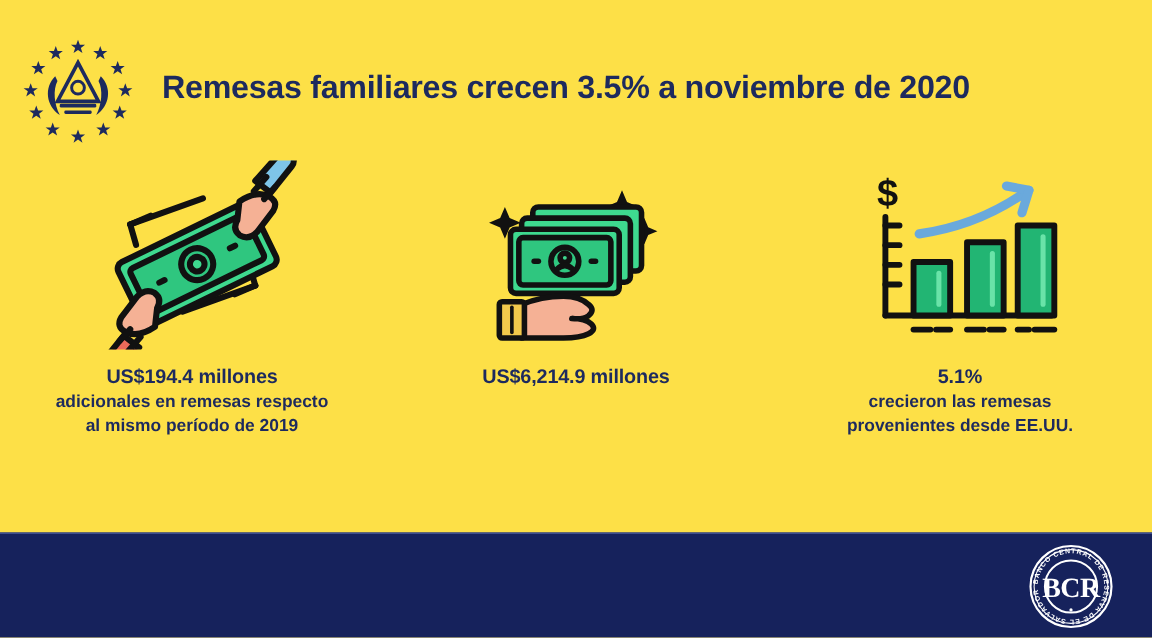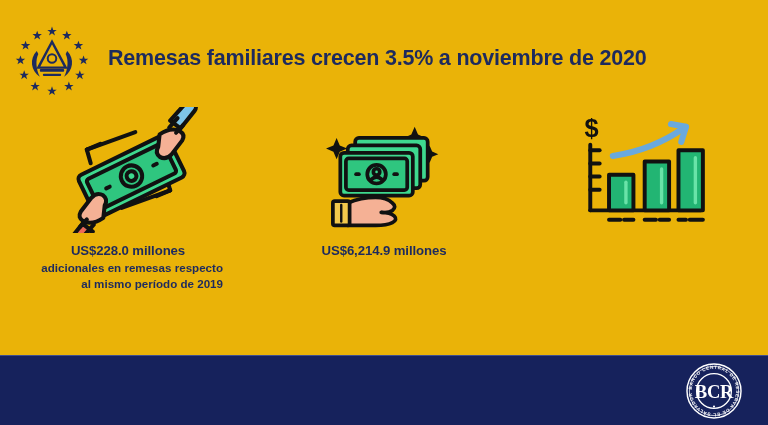--- a/index.html
+++ b/index.html
@@ -11,21 +11,21 @@
     height: 425px;
     background: #ffffff;
     font-family: "Liberation Sans", sans-serif;
     overflow: hidden;
     position: relative;
   }
   #infographic {
     position: relative;
     width: 768px;
     height: 425px;
-    background: #eab308;
+    background: #fde047;
   }
 
   
   .header {
     position: absolute;
     left: 0;
     top: 0;
     width: 768px;
     height: 112px;
     display: flex;
@@ -84,21 +84,20 @@
     font-weight: 800;
     letter-spacing: -0.1px;
     display: block;
     margin-bottom: 1px;
   }
   .cap-text {
     font-size: 11.6px;
     font-weight: 600;
     display: block;
     max-width: 190px;
-    text-align: right;
   }
 
   
   .footer {
     position: absolute;
     left: 0;
     top: 355px;
     width: 768px;
     height: 70px;
     background: #16225c;
@@ -192,21 +191,21 @@
             <g transform="rotate(-26 85 65)">
               <path d="M40 98 q-14 2 -20 -6 q-4 -6 2 -10 l16 -8 q8 -3 12 3 q3 6 -3 10 Z" fill="#f5b195"></path>
               <path d="M24 106 l-22 9 a6 6 0 0 1 -5 -11 l21 -10 Z" fill="#ec6a5a"></path>
               <path d="M28 100 l-12 5" fill="none"></path>
               <path d="M24 92 l-10 4" fill="none"></path>
             </g>
           </g>
         </svg>
       </div>
       <div class="col-caption">
-        <span class="cap-value">US$228.0 millones</span>
+        <span class="cap-value">US$194.4 millones</span>
         <span class="cap-text">adicionales en remesas respecto al mismo período de 2019</span>
       </div>
     </div>
 
     <div class="col">
       <div class="col-icon">
         <svg viewBox="0 0 170 130" width="158" height="121" aria-hidden="true">
           <g stroke="#111111" stroke-width="4" stroke-linecap="round" stroke-linejoin="round">
 
             <g fill="#111111" stroke="none">
@@ -270,20 +269,22 @@
             <path d="M52 118 L64 118"></path>
             <path d="M68 118 L78 118"></path>
             <path d="M90 118 L102 118"></path>
             <path d="M106 118 L116 118"></path>
             <path d="M126 118 L134 118"></path>
             <path d="M138 118 L152 118"></path>
           </g>
         </svg>
       </div>
       <div class="col-caption">
+        <span class="cap-value">5.1%</span>
+        <span class="cap-text">crecieron las remesas provenientes desde EE.UU.</span>
       </div>
     </div>
   </div>
 
   <div class="footer">
     <div class="bcr-logo">
       <svg viewBox="0 0 100 100" width="60" height="60" aria-hidden="true">
         <defs>
           <path id="ringpath" d="M50,50 m-37,0 a37,37 0 1,1 74,0 a37,37 0 1,1 -74,0"></path>
         </defs>

